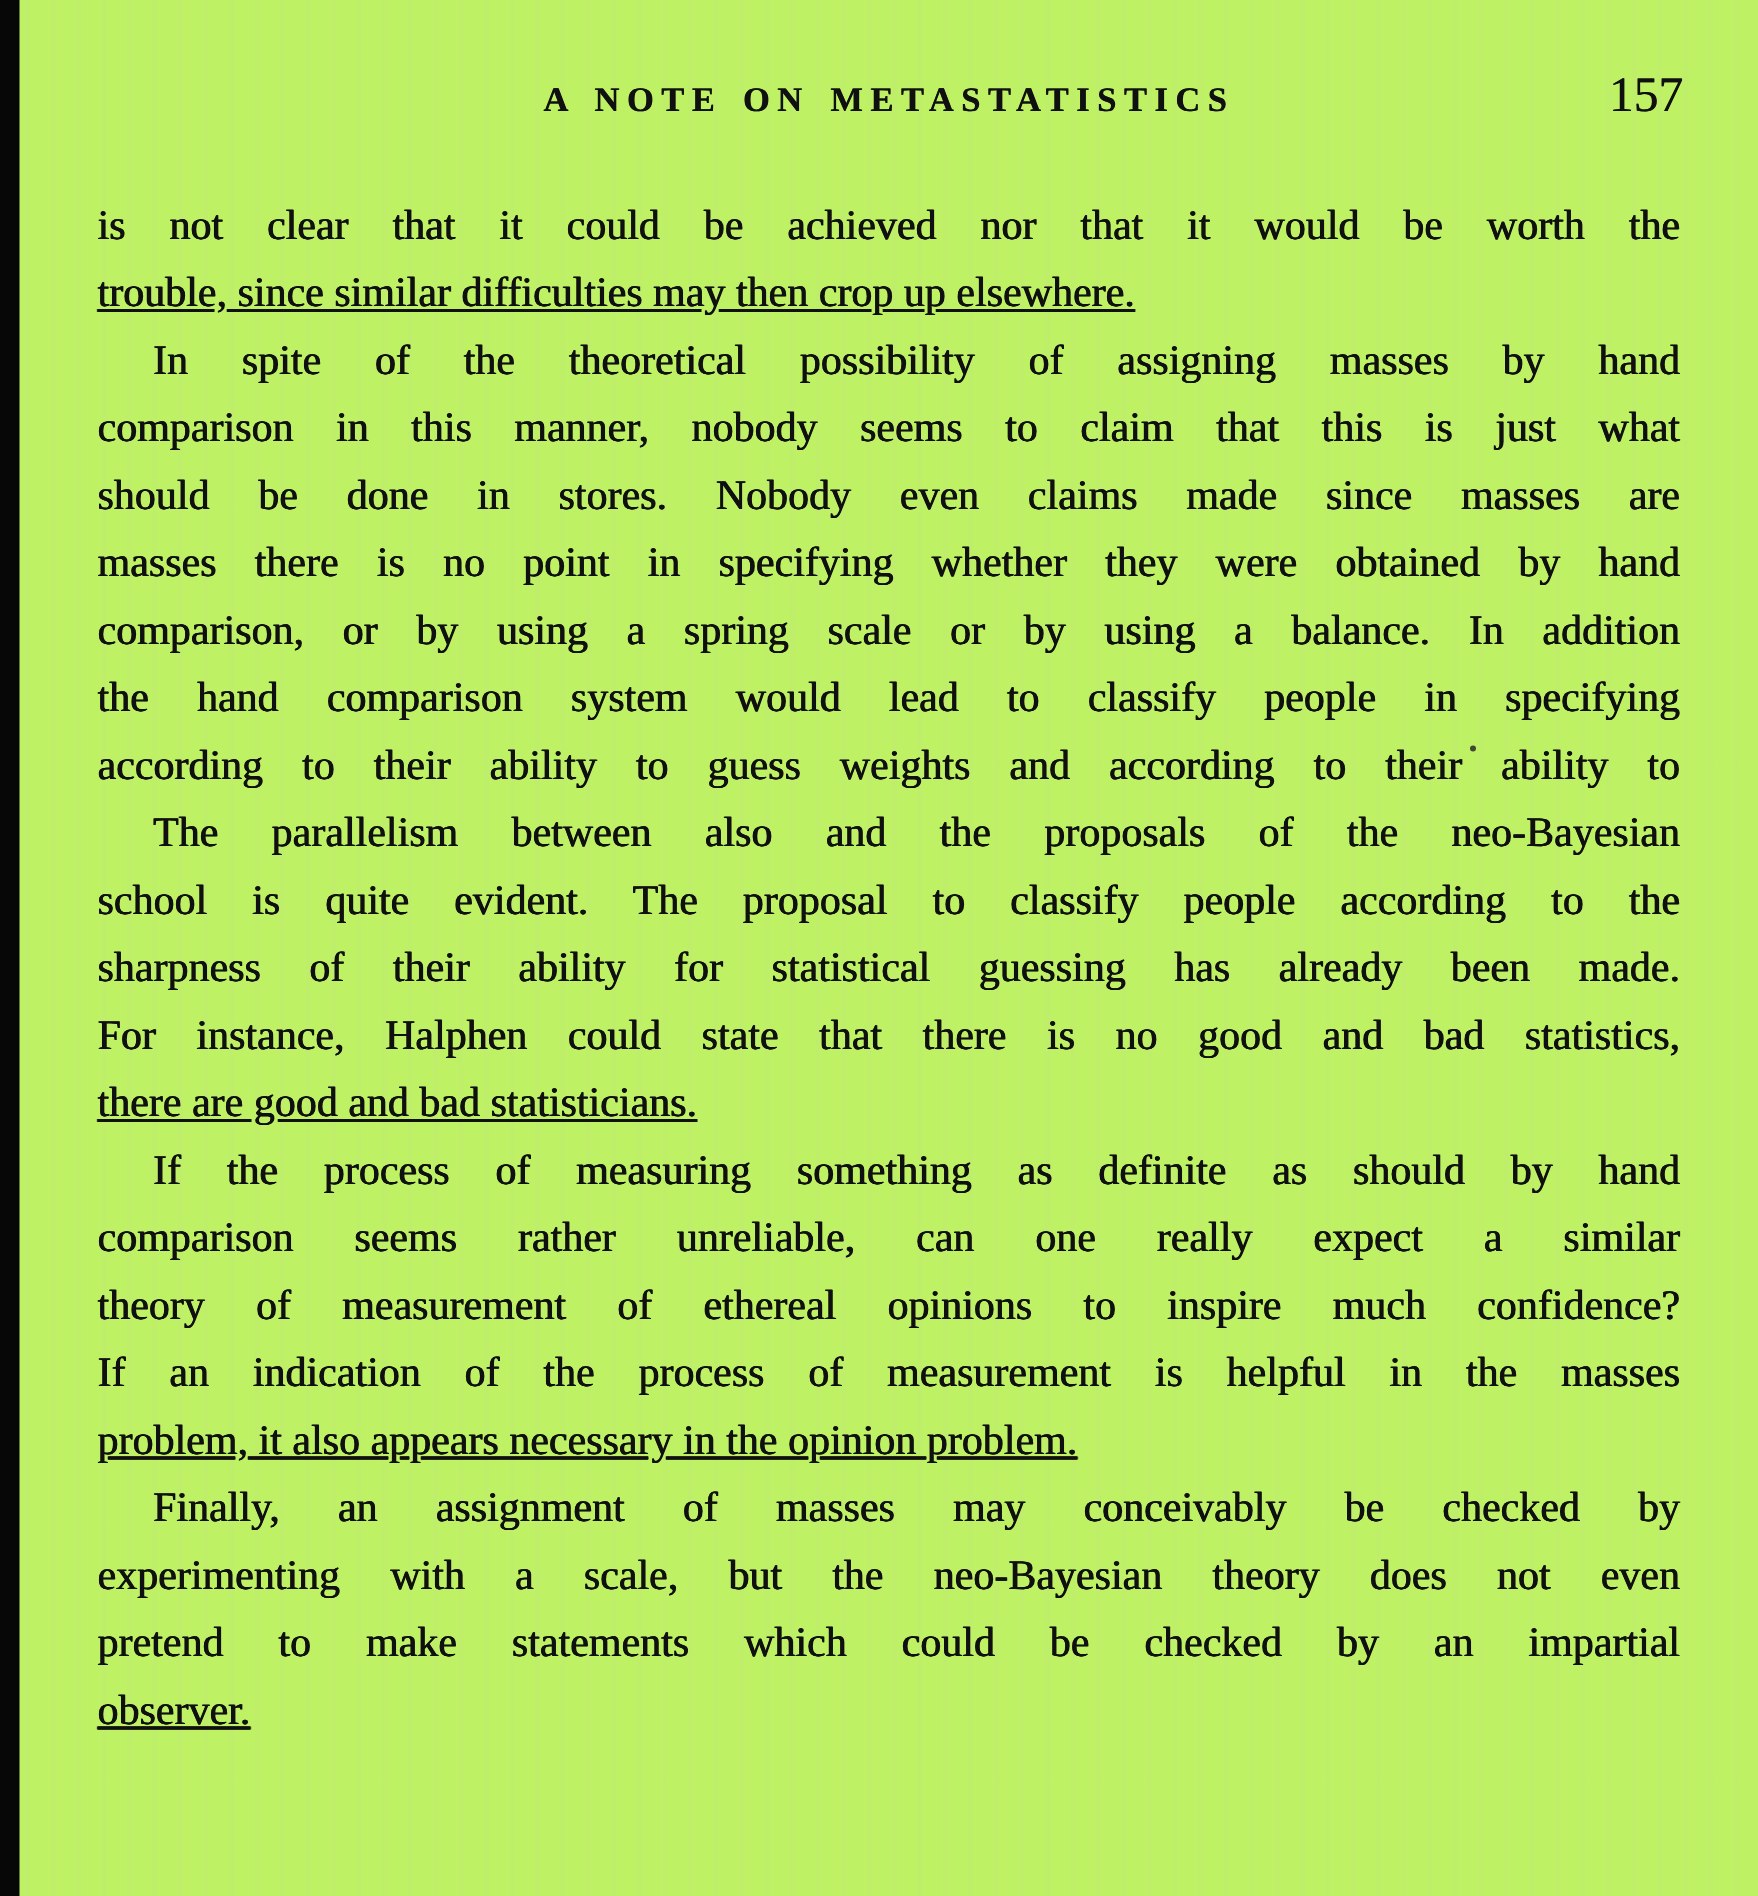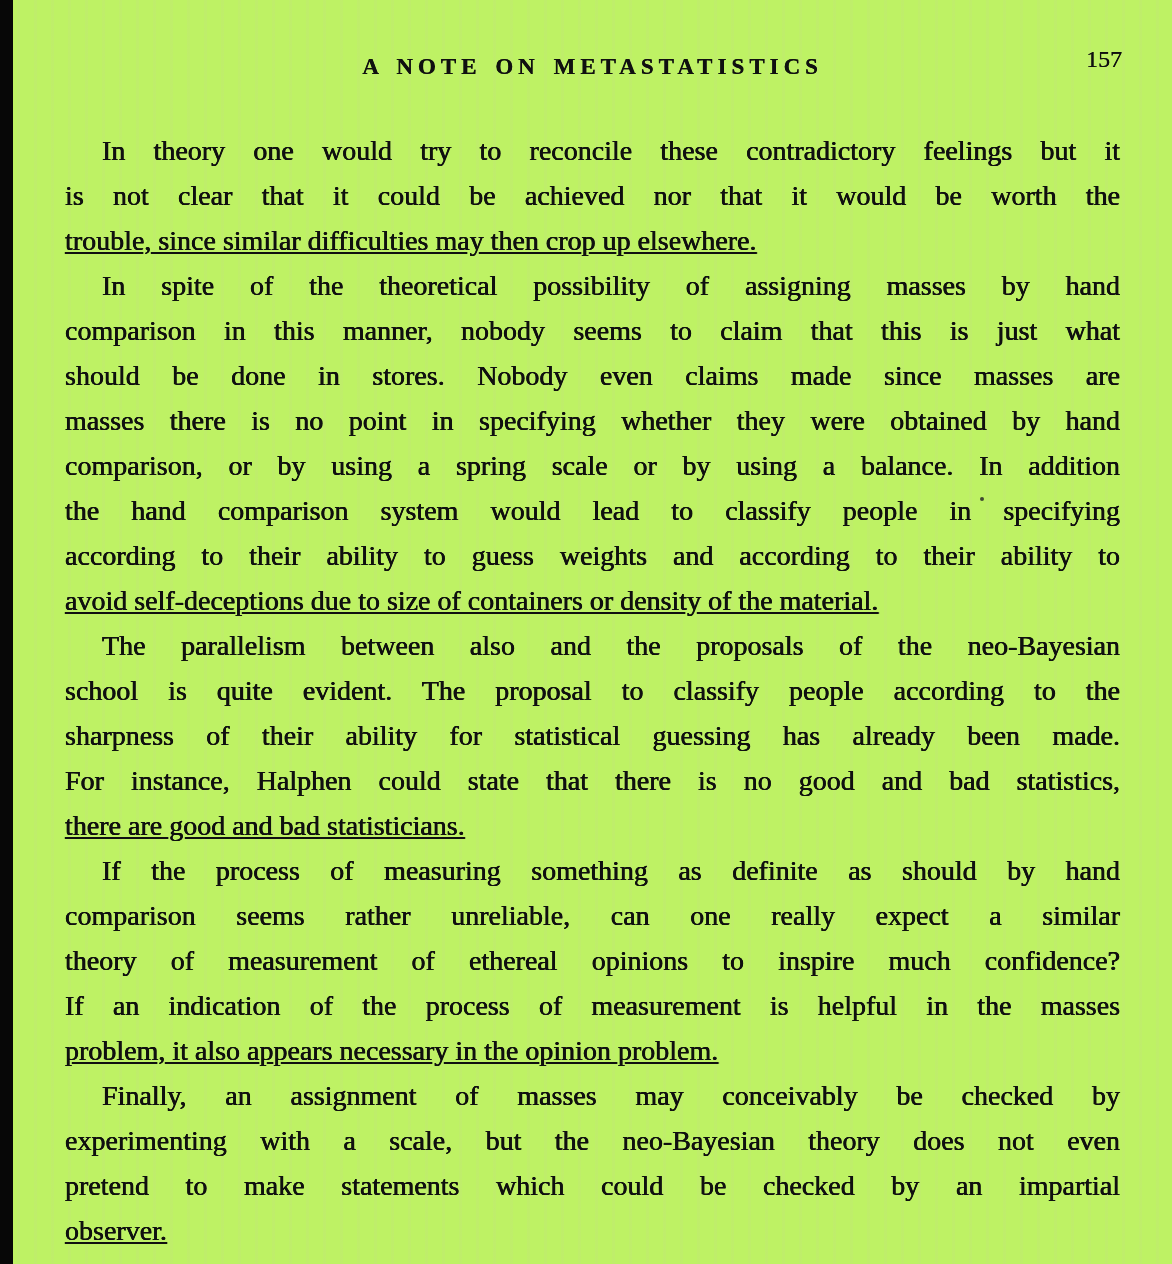--- a/index.html
+++ b/index.html
@@ -37,21 +37,21 @@
     text-align: center;
     font-size: 23px;
     letter-spacing: 5px;
     word-spacing: 3px;
     font-weight: 600;
     text-shadow: 0.3px 0 currentColor;
   }
   .page-number {
     position: absolute;
     right: 50px; top: 46px;
-    font-size: 24px;
+    font-size: 33px;
     text-shadow: 0.3px 0 currentColor;
   }
   .body-text {
     position: absolute;
     left: 65px; top: 128px;
     width: 1055px;
     font-size: 28px;
     text-shadow: 0.35px 0 currentColor, -0.2px 0 currentColor;
   }
   .paragraph { margin: 0; }
@@ -80,33 +80,31 @@
 <div class="page">
   <div class="streaks"></div>
   <div class="left-bar"></div>
 
   <div class="running-head">A NOTE ON METASTATISTICS</div>
 
   <div class="page-number">157</div>
 
   <div class="body-text" id="body-root">
       <div class="paragraph">
-        <div class="line first">In theory one would try to reconcile these contradictory feelings but it</div>
         <div class="line">is not clear that it could be achieved nor that it would be worth the</div>
         <div class="line last">trouble, since similar difficulties may then crop up elsewhere.</div>
       </div>
       <div class="paragraph">
         <div class="line first">In spite of the theoretical possibility of assigning masses by hand</div>
         <div class="line">comparison in this manner, nobody seems to claim that this is just what</div>
         <div class="line">should be done in stores. Nobody even claims made since masses are</div>
         <div class="line">masses there is no point in specifying whether they were obtained by hand</div>
         <div class="line">comparison, or by using a spring scale or by using a balance. In addition</div>
         <div class="line">the hand comparison system would lead to classify people in specifying</div>
         <div class="line">according to their ability to guess weights and according to their ability to</div>
-        <div class="line last">avoid self-deceptions due to size of containers or density of the material.</div>
       </div>
       <div class="paragraph">
         <div class="line first">The parallelism between also and the proposals of the neo-Bayesian</div>
         <div class="line">school is quite evident. The proposal to classify people according to the</div>
         <div class="line">sharpness of their ability for statistical guessing has already been made.</div>
         <div class="line">For instance, Halphen could state that there is no good and bad statistics,</div>
         <div class="line last">there are good and bad statisticians.</div>
       </div>
       <div class="paragraph">
         <div class="line first">If the process of measuring something as definite as should by hand</div>

